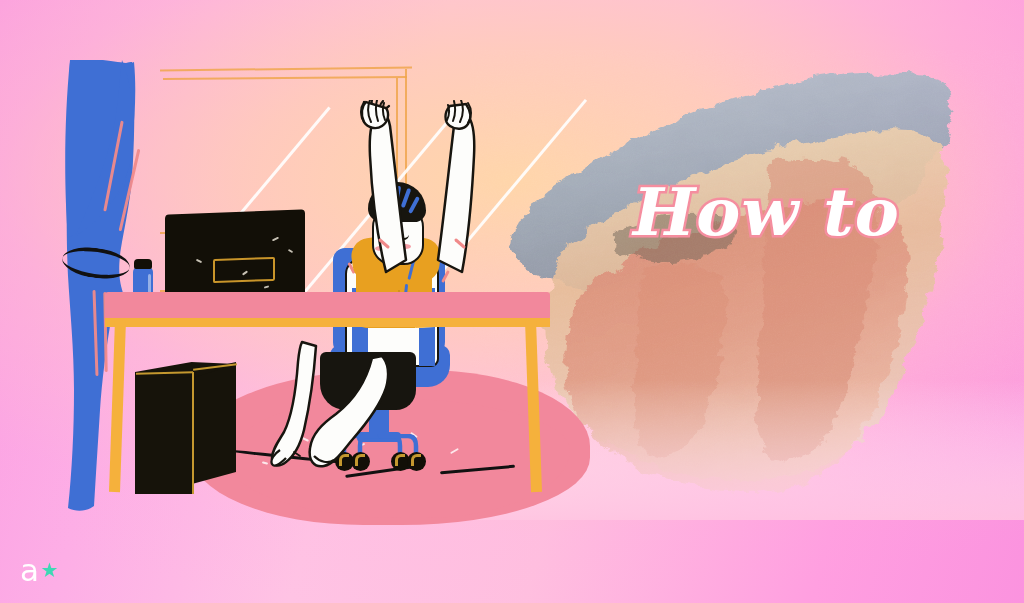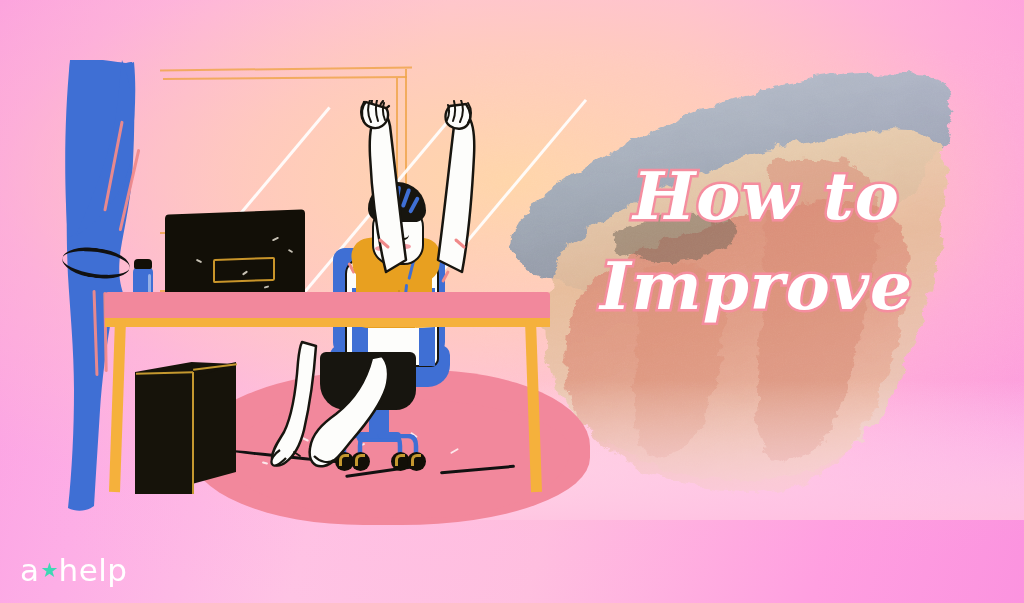--- a/index.html
+++ b/index.html
@@ -174,21 +174,21 @@
   .pline{position:absolute;height:2px;background:#c49a3a;}
   .mousepad{
     position:absolute;left:400px;top:301px;width:22px;height:4px;background:#17150f;
     transform:rotate(-12deg);border-radius:2px;
   }
 
   
   #watercolor{position:absolute;left:470px;top:50px;width:554px;height:470px;}
 
   
-  .headline{position:absolute;z-index:40;font-family:"DejaVu Serif",serif;}
+  .headline{position:absolute;z-index:40;font-family:"DejaVu Serif",serif;margin-top:16px;}
   .hl-script{
     color:#fff;
     font-style:italic;
     font-weight:700;
     letter-spacing:1px;
     -webkit-text-stroke:5px #f58e9f;
     paint-order:stroke fill;
     text-shadow:0 0 1px rgba(245,142,159,.6);
   }
   #hl-line1{left:633px;top:163px;font-size:66px;line-height:1;}
@@ -462,21 +462,19 @@
     <div class="speck" style="left:264px;top:286px;width:5px;height:2px;transform:rotate(-15deg);"></div>
   </div>
 
   <div style="z-index:13;">
     <div class="bottle-body"></div>
     <div class="bottle-cap"></div>
     <div class="bottle-shine"></div>
   </div>
 
   <div class="headline hl-script" id="hl-line1">How to</div>
-  <div class="headline hl-script" id="hl-line2">Improve</div>
 
   <div id="logo">
     <span>a</span>
     <span class="star">★</span>
-    <span>help</span>
   </div>
 
 </div>
 
 </body></html>

